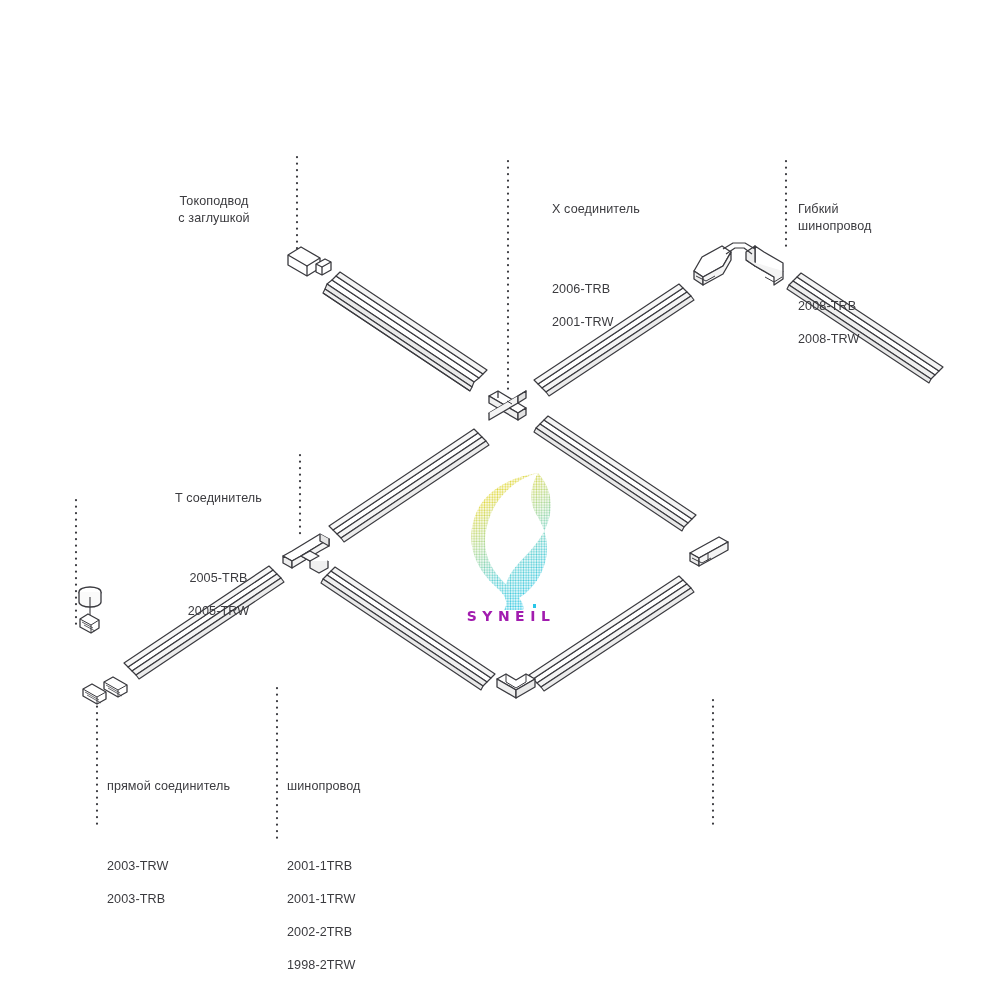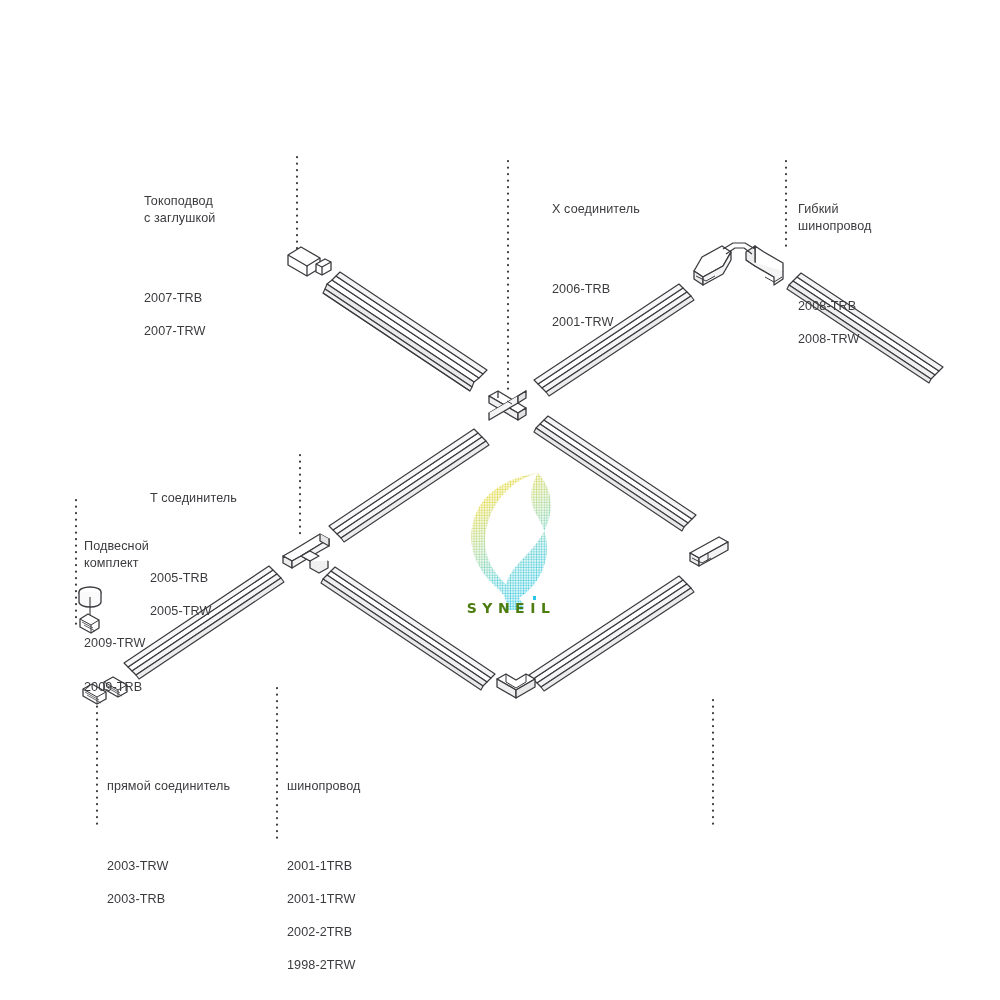--- a/index.html
+++ b/index.html
@@ -39,21 +39,21 @@
   .callout .title {
     display: block;
     white-space: pre-line;
   }
   .callout .codes {
     display: block;
     white-space: pre-line;
     margin-top: 14px;
   }
   .callout.right-align {
-    text-align: left;
+    text-align: center;
   }
   .callout.gap-codes .codes span {
     display: block;
   }
   .callout.gap-codes .codes span + span {
     margin-top: 11px;
   }
 
   
   #logo {
@@ -66,28 +66,28 @@
   #logo-mark {
     position: absolute;
     left: 0;
     top: 0;
     width: 118px;
     height: 140px;
   }
   #logo-word {
     position: absolute;
     left: 0;
-    top: 130px;
+    top: 138px;
     width: 118px;
     text-align: center;
     font-family: "DejaVu Sans", sans-serif;
     font-weight: 700;
     font-size: 14px;
     letter-spacing: 5.5px;
-    color: #4d7c0f;
+    color: #a21caf;
     line-height: 16px;
   }
   #logo-word .dotted-i {
     position: relative;
     display: inline-block;
   }
   #logo-word .dotted-i .idot {
     position: absolute;
     left: 2.5px;
     top: -4px;
@@ -349,24 +349,20 @@
       </g>
     </svg>
     <div id="logo-word">
       <span>S</span><span>Y</span><span>N</span><span>E</span><span class="dotted-i"><span class="idot"></span><span>I</span></span><span>L</span>
     </div>
   </div>
 
   <div class="callout right-align" style="left:144px; top:160px; width:140px;">
     <span class="title">Токоподвод
 с заглушкой</span>
-    <span class="codes">
-      <span>2007-TRB</span><br>
-      <span>2007-TRW</span>
-    </span>
   </div>
 
   <div class="callout" style="left:520px; top:168px; width:180px;margin-left:32px;">
     <span class="title">X соединитель</span>
     <span class="codes">
       <span>2006-TRB</span><br>
       <span>2001-TRW</span>
     </span>
   </div>
 
@@ -380,28 +376,20 @@
   </div>
 
   <div class="callout right-align" style="left:150px; top:457px; width:137px;">
     <span class="title">T соединитель</span>
     <span class="codes">
       <span>2005-TRB</span><br>
       <span>2005-TRW</span>
     </span>
   </div>
 
-  <div class="callout gap-codes" style="left:84px; top:505px; width:150px;">
-    <span class="title">Подвесной
-комплект</span>
-    <span class="codes">
-      <span>2009-TRW</span>
-      <span>2009-TRB</span>
-    </span>
-  </div>
 
   <div class="callout" style="left:107px; top:745px; width:200px;">
     <span class="title">прямой соединитель</span>
     <span class="codes">
       <span>2003-TRW</span><br>
       <span>2003-TRB</span>
     </span>
   </div>
 
   <div class="callout" style="left:287px; top:745px; width:160px;">

